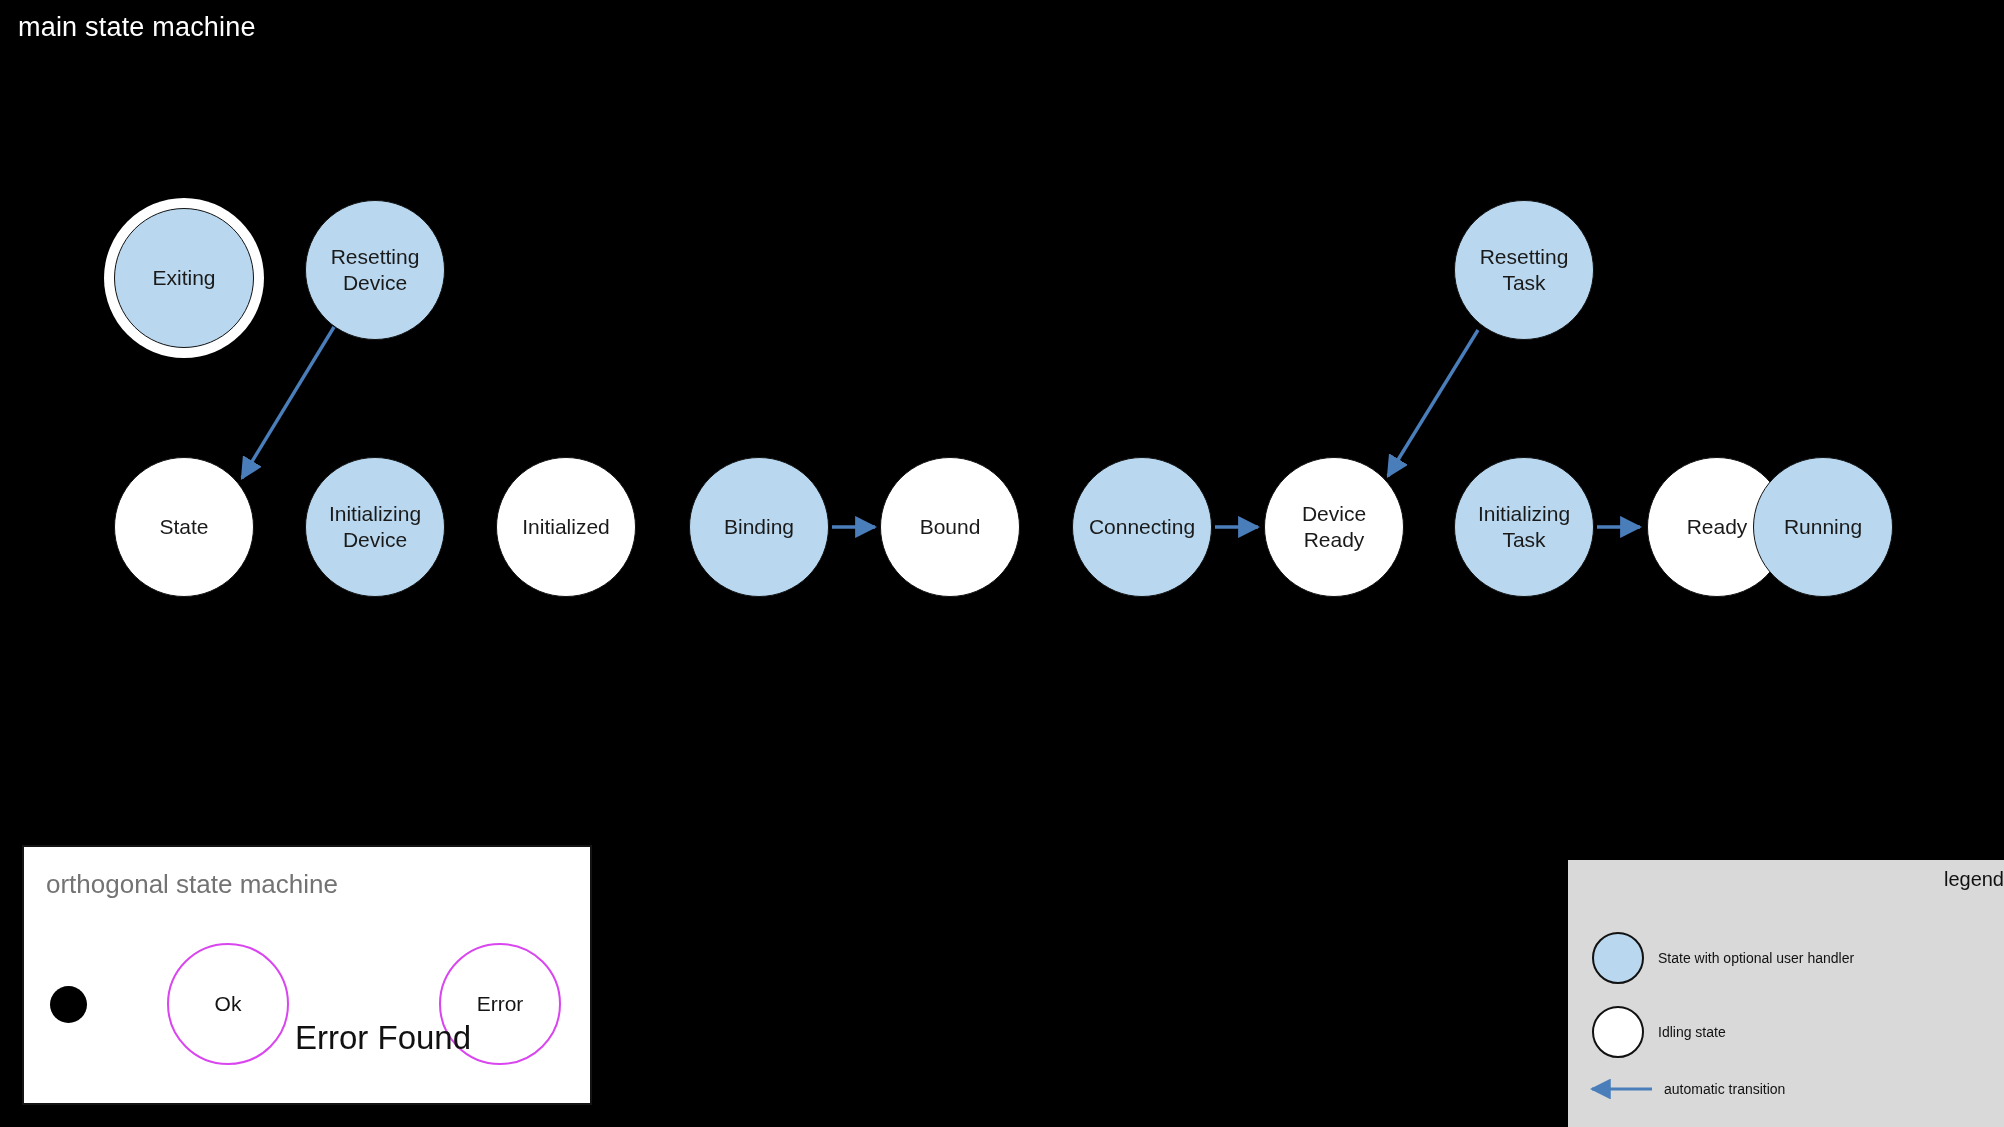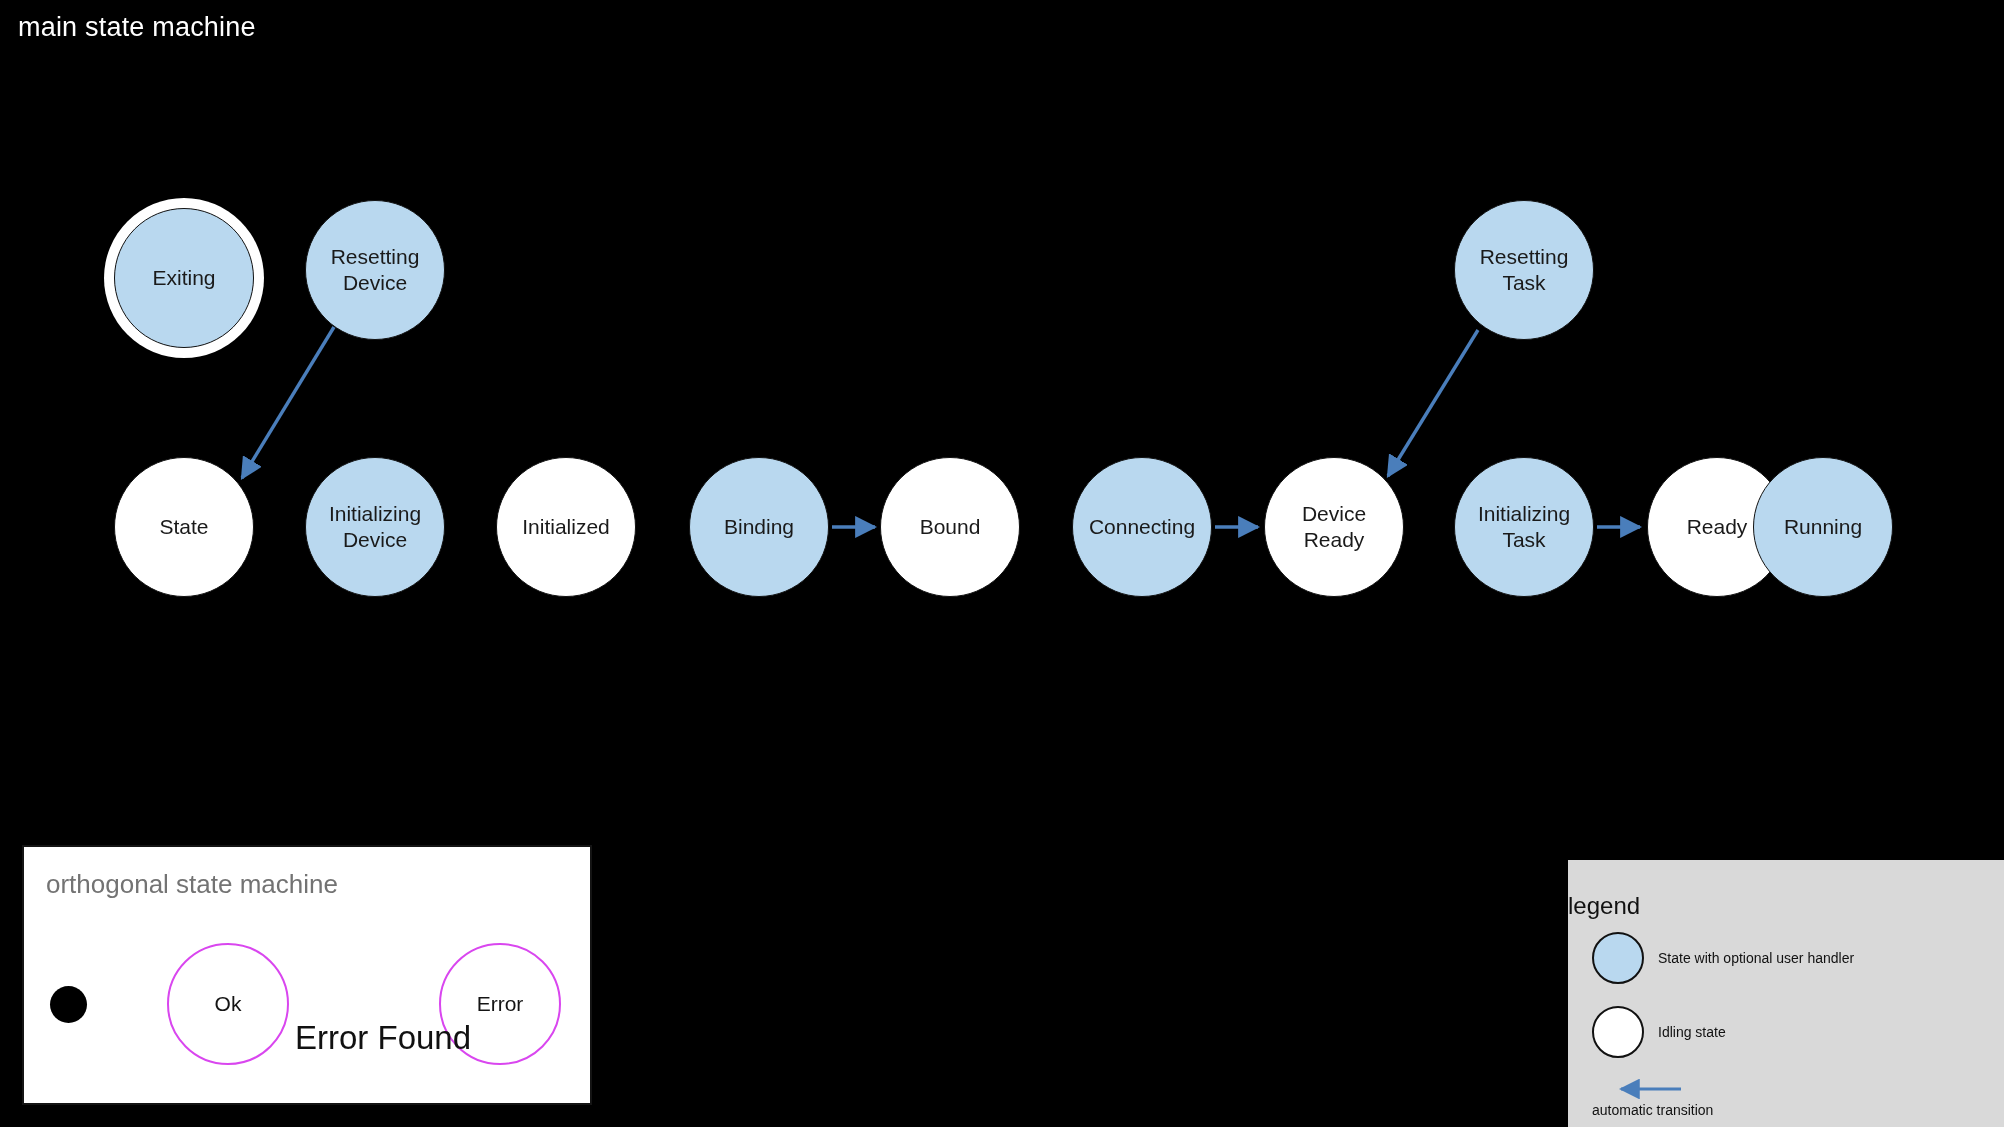--- a/index.html
+++ b/index.html
@@ -111,23 +111,23 @@
 
   
   .legend-panel {
     position: absolute;
     background: #d9d9d9;
     box-sizing: border-box;
   }
   .legend-title {
     position: absolute;
     width: 100%;
-    top: 32px;
-    text-align: left;
-    font-size: 24px;
+    top: 8px;
+    text-align: right;
+    font-size: 20px;
     color: #111111;
   }
   .legend-row {
     position: absolute;
     display: flex;
     align-items: center;
   }
   .legend-swatch {
     width: 52px;
     height: 52px;
@@ -263,21 +263,21 @@
     <div class="legend-row" style="left:24px; top:72px;">
       <div class="legend-swatch handler"></div>
       <div class="legend-text">State with optional user handler</div>
     </div>
 
     <div class="legend-row" style="left:24px; top:146px;">
       <div class="legend-swatch idling"></div>
       <div class="legend-text">Idling state</div>
     </div>
 
-    <div class="legend-row" style="left:16px; top:216px;flex-direction:column;">
+    <div class="legend-row" style="left:16px; top:216px;">
       <div class="legend-arrow-box">
         <svg width="72" height="26" viewBox="0 0 72 26">
           <defs>
             <marker id="legend-arrow-head" viewBox="0 0 10 10" refX="9" refY="5" markerWidth="6.5" markerHeight="6.5" orient="auto-start-reverse">
               <path d="M 0 0 L 10 5 L 0 10 z" fill="#4a7ebb"></path>
             </marker>
           </defs>
           <line x1="68" y1="13" x2="8" y2="13" stroke="#4a7ebb" stroke-width="3.2" marker-end="url(#legend-arrow-head)"></line>
         </svg>
       </div>

